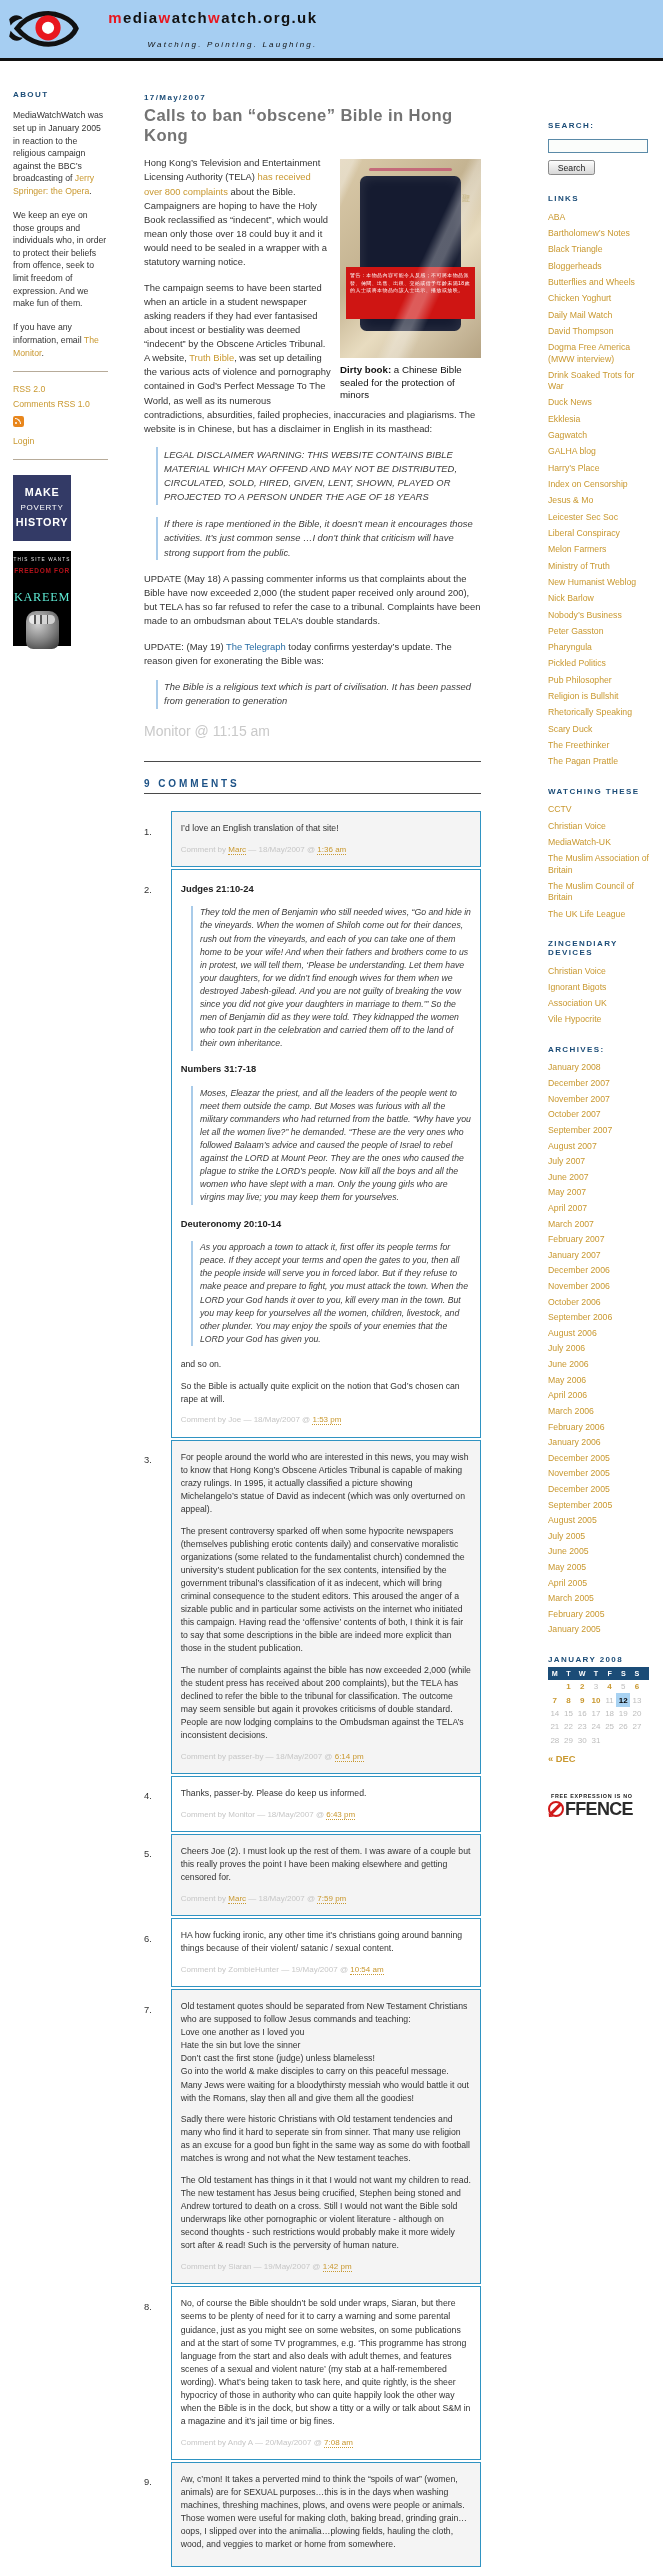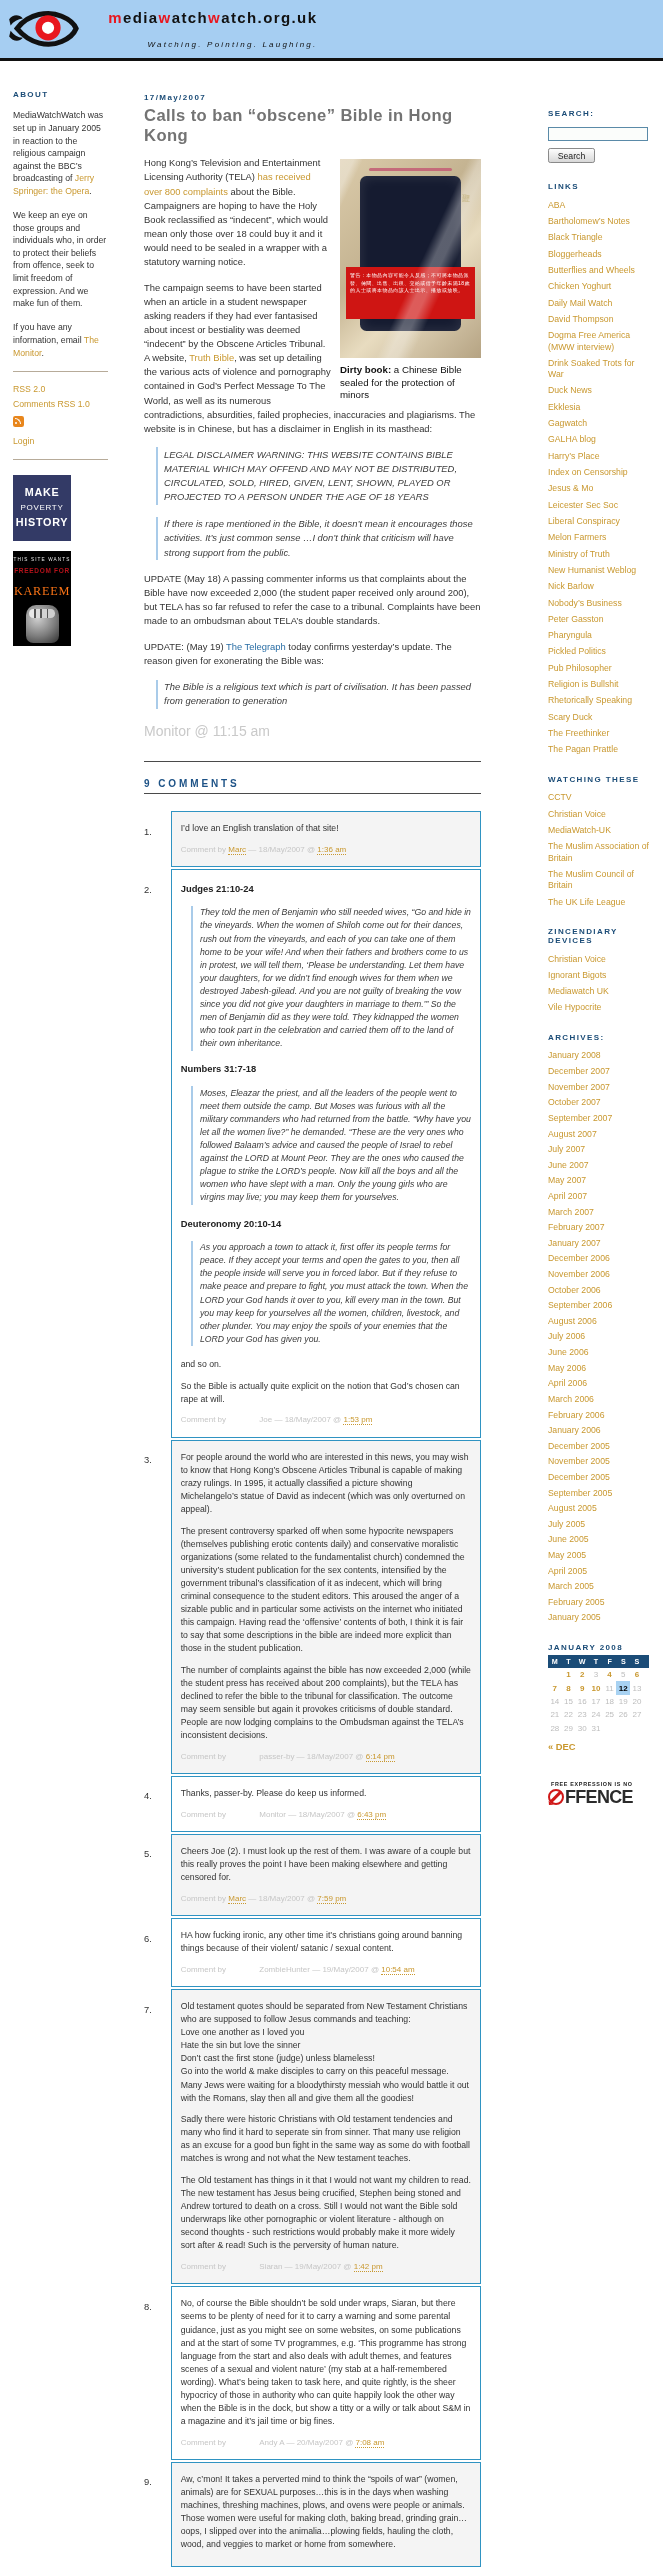--- a/index.html
+++ b/index.html
@@ -9,38 +9,38 @@
   .site-header{height:58px;background:#a6cef2;border-bottom:3.6px solid #111;display:flex;align-items:center;}
   .logo{margin-left:7.2px;}
   .title-wrap{margin-left:29px;}
   .site-title{font-size:15px;font-weight:bold;letter-spacing:1.4px;color:#111;}
   .site-title .red{color:#e8171f;}
   .tagline{font-size:8px;font-style:italic;letter-spacing:2.2px;color:#111;text-align:right;margin-top:14px;}
   
   .cols{display:flex;align-items:flex-start;}
   .col-left{width:95px;margin-left:13px;padding-top:28px;font-size:8.7px;line-height:1.45;}
   .col-main{width:337px;margin-left:36px;padding-top:32px;}
-  .col-right{width:101px;margin-left:67px;padding-top:48px;font-size:8.7px;}
+  .col-right{width:101px;margin-left:67px;padding-top:60px;font-size:8.7px;}
   
   .shead{font-size:8px;font-weight:bold;letter-spacing:1.4px;color:#1b4c77;margin:0 0 8.7px 0;}
   .goldlink{color:#c9982f;}
   .lhr{border:none;border-top:0.7px solid #b7ab99;margin:11.5px 0;}
   
   .col-left p{margin:0 0 11.5px 0;}
   .rss-row{margin:2.2px 0;}
   .rssi{display:inline-block;width:10.8px;height:10.8px;background:#e8861c;border-radius:2.2px;position:relative;margin:2.9px 0;}
   .rssi::before{content:"";position:absolute;left:2.2px;bottom:2.2px;width:2.2px;height:2.2px;background:#fff;border-radius:50%;}
   .rssi::after{content:"";position:absolute;left:2.2px;bottom:2.2px;width:5px;height:5px;border:1.4px solid #fff;border-bottom:none;border-left:none;border-radius:0 100% 0 0;}
   .badge-mph{width:58px;height:66px;background:#333a66;color:#fff;text-align:center;display:flex;flex-direction:column;justify-content:center;margin:14.4px 0 10px 0;}
   .badge-mph .b1,.badge-mph .b3{font-size:10.8px;font-weight:bold;letter-spacing:0.7px;}
   .badge-mph .b2{font-size:8px;letter-spacing:0.7px;font-weight:normal;margin:1.4px 0;}
   .badge-kareem{width:58px;height:95px;background:#000;color:#fff;text-align:center;padding-top:5.8px;box-sizing:border-box;}
   .badge-kareem .k1{font-size:4.7px;letter-spacing:1.1px;color:#e8e8e8;}
   .badge-kareem .k2{font-size:6.5px;letter-spacing:0.7px;color:#b3121a;font-weight:bold;margin-top:2.2px;}
-  .badge-kareem .k3{font-family:"Liberation Serif","DejaVu Serif",serif;font-size:12.3px;letter-spacing:0.7px;color:#f97316;margin-top:8px;}
+  .badge-kareem .k3{font-family:"Liberation Serif","DejaVu Serif",serif;font-size:12.3px;letter-spacing:0.7px;color:#5eead4;margin-top:14px;}
   .fist{margin:4.3px auto 0 auto;width:33px;height:38px;background:radial-gradient(circle at 35% 35%,#cfcfcf,#7d7d7d 55%,#2e2e2e);border-radius:10px 10px 7.2px 7.2px;position:relative;}
   .fist::before{content:"";position:absolute;top:4.3px;left:3.6px;width:26px;height:8.7px;background:linear-gradient(90deg,#e8e8e8 0 5px,#555 5px 6.5px,#ddd 6.5px 11.5px,#555 11.5px 13px,#d4d4d4 13px 18px,#555 18px 19.5px,#cfcfcf 19.5px);border-radius:4.3px;}
   
   .post-date{font-size:8px;font-weight:bold;letter-spacing:1.4px;color:#1b4c77;margin:0 0 4.3px 0;}
   .post-title{font-size:16.6px;font-weight:bold;color:#737373;margin:0 0 10px 0;letter-spacing:0.4px;}
   .post-body{font-size:9.4px;line-height:1.5;}
   .post-body p{margin:0 0 11.5px 0;}
   .bq{border-left:2.9px solid #a9cbe9;margin:0 0 11.5px 12.3px;padding:0.7px 0 0.7px 5.8px;font-style:italic;color:#3c3c3c;}
   .figure{float:right;width:141px;margin:2.9px 0 5.8px 8.7px;}
   .photo{width:141px;height:199px;background:linear-gradient(135deg,#dccc articolo,#c9b995);background:linear-gradient(135deg,#dbcbaa,#c4b391 40%,#e8dcc0 62%,#b5a383);position:relative;overflow:hidden;}
@@ -59,21 +59,21 @@
   .c-rule{border:none;border-top:0.7px solid #4a4a4a;margin:0 0 17.3px 0;}
   .comment{display:flex;margin-bottom:2.2px;}
   .c-num{width:27px;font-size:9.4px;color:#333;padding-top:14.4px;box-sizing:border-box;}
   .c-box{flex:1;border:1.4px solid #2f93c2;padding:10px 8.7px 5.8px 8.7px;font-size:8.7px;line-height:1.5;}
   .c-gray{background:#f4f4f4;}
   .c-white{background:#fff;}
   .cp{margin:0 0 8.7px 0;white-space:pre-line;}
   .ch{font-weight:bold;font-size:9.4px;margin:1.4px 0 10px 0;color:#222;}
   .cq{border-left:2.9px solid #a9cbe9;margin:0 0 11.5px 10.8px;padding:0.7px 0 0.7px 6.5px;font-style:italic;color:#3c3c3c;}
   .c-meta{font-size:8px;color:#c6c6c6;margin:7.2px 0 4.3px 0;}
-  .c-meta .a-plain{color:#c6c6c6;margin-left:31px;}
+  .c-meta .a-plain{color:#c6c6c6;}
   .c-meta .a-link{color:#c9982f;border-bottom:0.7px dotted #c9982f;}
   .c-time{color:#c9982f;border-bottom:0.7px dotted #c9982f;}
   
   .searchbox{width:100px;height:14.4px;border:0.7px solid #5a8aa8;background:#fbfdfb;margin-bottom:7.2px;box-sizing:border-box;}
   .searchbtn{font-size:8.7px;padding:1.4px 8.7px;background:linear-gradient(#fdfdfd,#d8d8d8);border:0.7px solid #8a8a8a;border-radius:2.2px;color:#222;}
   .linklist{list-style:none;margin:0 0 19px 0;padding:0;}
   .linklist li{margin:0 0 5px 0;line-height:1.3;}
   .arclist li{margin-bottom:4.3px;}
   .sgap{margin-top:19px;}
   .cal{margin-top:2.9px;}
@@ -359,21 +359,21 @@
         <li><a class="goldlink">The Muslim Association of Britain</a></li>
         <li><a class="goldlink">The Muslim Council of Britain</a></li>
         <li><a class="goldlink">The UK Life League</a></li>
       </ul>
 
     <h2 class="shead">ZINCENDIARY DEVICES</h2>
     <ul class="linklist">
 
     <li><a class="goldlink">Christian Voice</a></li>
         <li><a class="goldlink">Ignorant Bigots</a></li>
-        <li><a class="goldlink">Mediawatch UK</a></li>
+        <li><a class="goldlink">Association UK</a></li>
         <li><a class="goldlink">Vile Hypocrite</a></li>
       </ul>
 
     <h2 class="shead">ARCHIVES:</h2>
     <ul class="linklist arclist">
 
     <li><a class="goldlink">January 2008</a></li>
         <li><a class="goldlink">December 2007</a></li>
         <li><a class="goldlink">November 2007</a></li>
         <li><a class="goldlink">October 2007</a></li>

